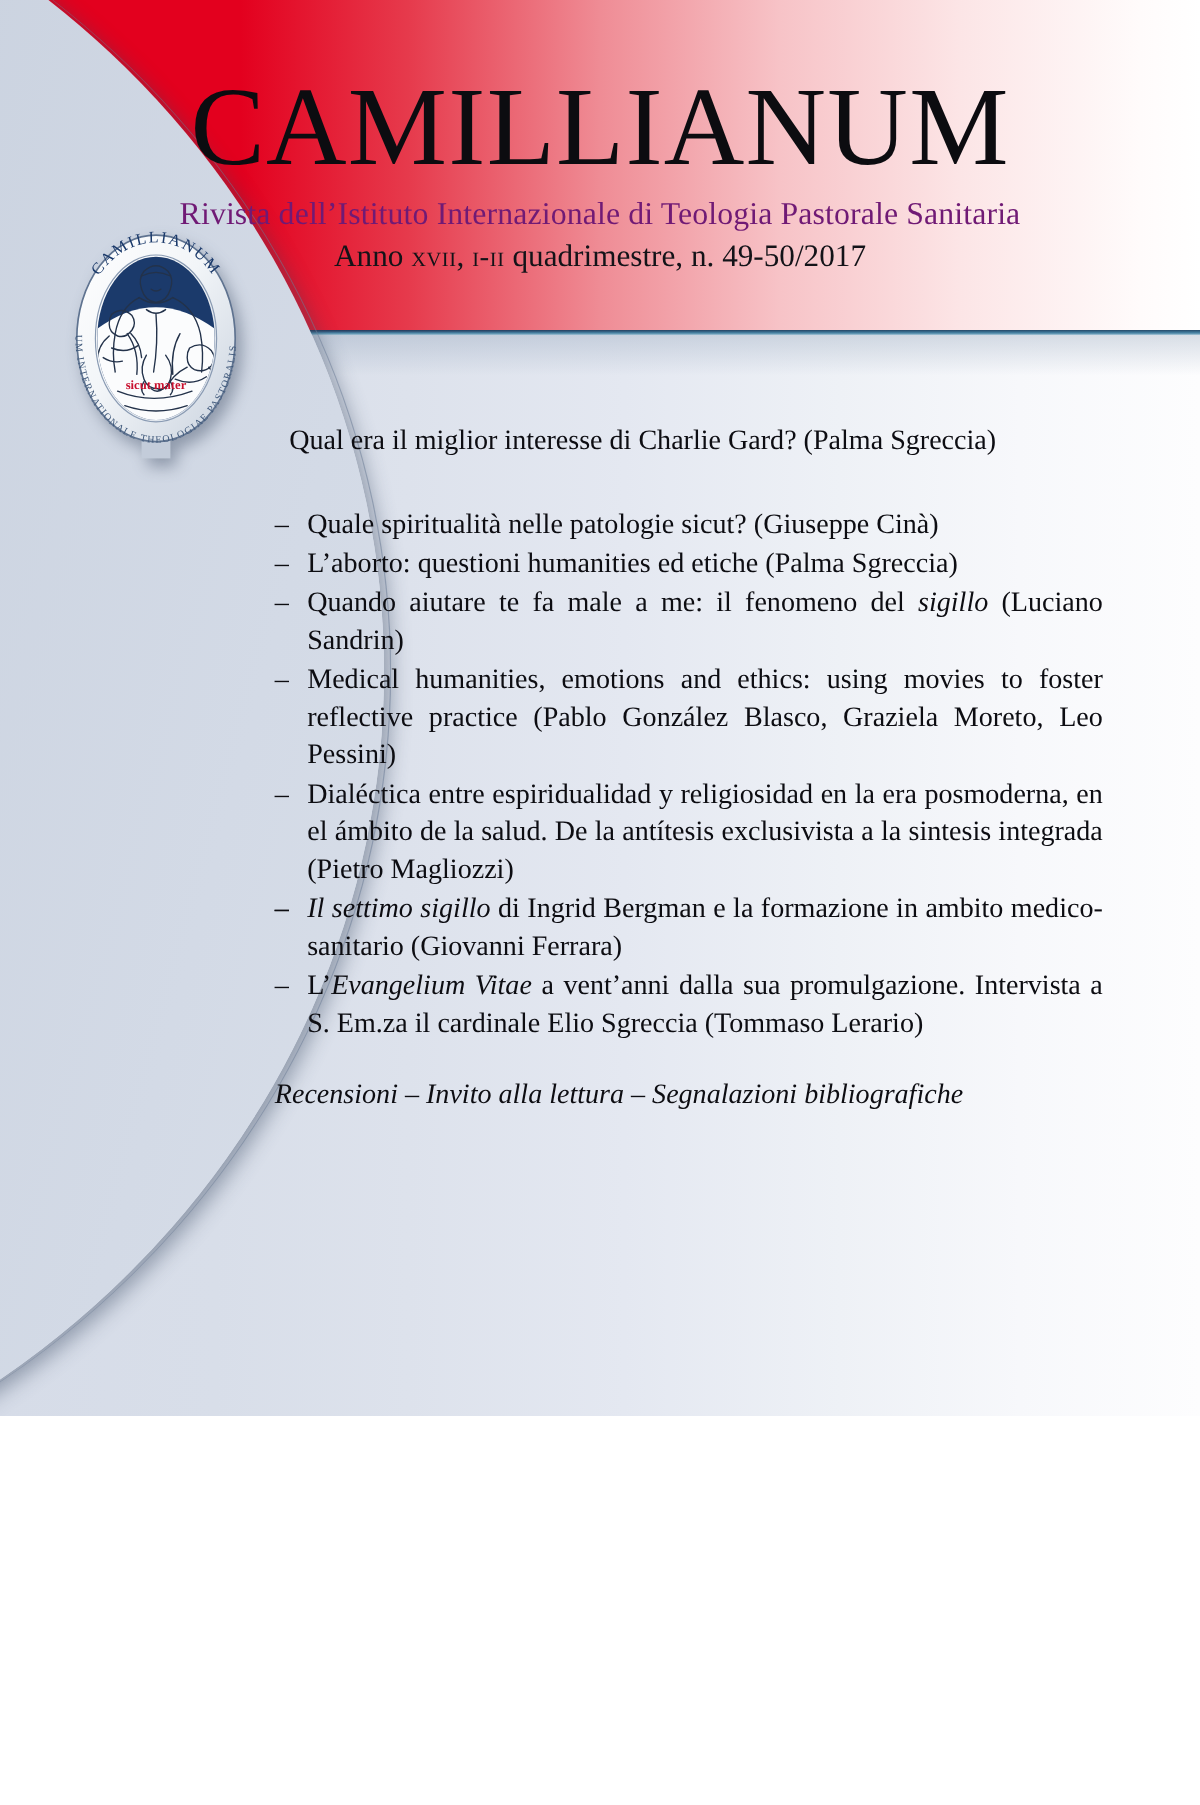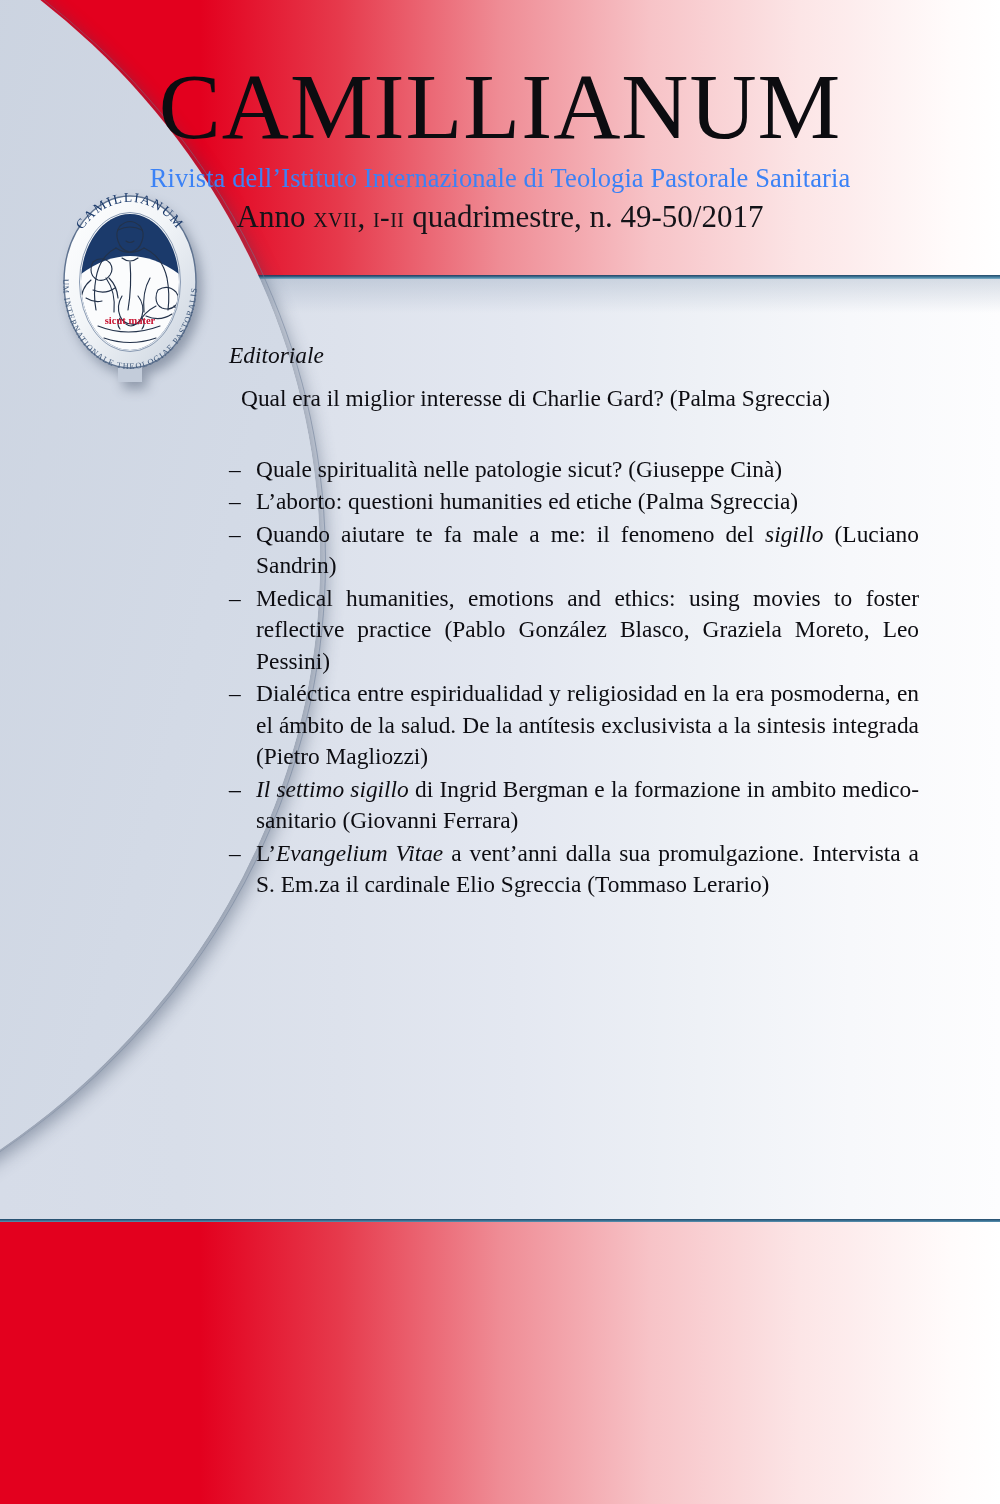--- a/index.html
+++ b/index.html
@@ -7,21 +7,21 @@
     padding: 0;
     background: #ffffff;
   }
   body {
     font-family: "Liberation Serif", serif;
   }
 
   .cover {
     position: relative;
     width: 1000px;
-    height: 1504px;
+    height: 1180px;
     overflow: hidden;
     background: #ffffff;
   }
 
   
   .band-red {
     position: absolute;
     left: 0;
     width: 1000px;
     background: linear-gradient(to right,
@@ -115,26 +115,26 @@
     font-size: 93px;
     line-height: .96;
     letter-spacing: 1px;
     color: #0c0c10;
     font-weight: 400;
     font-family: "Liberation Serif", "DejaVu Serif", serif;
   }
   .journal-subtitle {
     margin: 12px 0 0 0;
     font-size: 26.5px;
-    color: #3b82f6;
+    color: #701a75;
     letter-spacing: .1px;
   }
   .journal-issue {
     margin: 5px 0 0 0;
-    font-size: 31px;
+    font-size: 26px;
     color: #131318;
   }
   .smallcaps {
     font-variant: small-caps;
     font-size: .93em;
     letter-spacing: .5px;
   }
 
   
   .emblem {
@@ -287,38 +287,38 @@
       <text font-family="Liberation Serif, serif" font-size="8.4" fill="#415a7c" letter-spacing="1.15">
         <textPath href="#arcBot" startOffset="50%" text-anchor="middle">INSTITUTUM INTERNATIONALE THEOLOGIAE PASTORALIS SANITATIS</textPath>
       </text>
 
       <text x="84" y="146" text-anchor="middle" font-family="Liberation Serif, serif" font-size="10.5" fill="#c8102e" font-weight="bold">sicut mater</text>
     </svg>
   </div>
 
   <div class="contents">
 
-    <p class="sec-head">Editoriale</p>
     <p class="plain-line">Qual era il miglior interesse di Charlie Gard? (Palma Sgreccia)</p>
 
     <div class="group-gap"></div>
 
     <ul class="toc" id="studies-list">
         <li><span class="dash">–</span><span>Quale spiritualità nelle patologie sicut? (Giuseppe Cinà)</span></li>
         <li><span class="dash">–</span><span>L’aborto: questioni humanities ed etiche (Palma Sgreccia)</span></li>
         <li><span class="dash">–</span><span>Quando aiutare te fa male a me: il fenomeno del </span><em>sigillo</em><span> (Luciano Sandrin)</span></li>
         <li><span class="dash">–</span><span>Medical humanities, emotions and ethics: using movies to foster reflective practice (Pablo González Blasco, Graziela Moreto, Leo Pessini)</span></li>
         <li><span class="dash">–</span><span>Dialéctica entre espiridualidad y religiosidad en la era posmoderna, en el ámbito de la salud. De la antítesis exclusivista a la sintesis integrada (Pietro Magliozzi)</span></li>
         <li><span class="dash">–</span></li>
         <li><span class="dash">–</span><em>Il settimo sigillo</em><span> di Ingrid Bergman e la formazione in ambito medico-sanitario (Giovanni Ferrara)</span></li>
         <li><span class="dash">–</span><span>L’</span><em>Evangelium Vitae</em><span> a vent’anni dalla sua promulgazione. Intervista a S. Em.za il cardinale Elio Sgreccia (Tommaso Lerario)</span></li>
       </ul>
 
     <div class="group-gap"></div>
 
+    <p class="footer-line">Recensioni – Invito alla lettura – Segnalazioni bibliografiche</p>
   </div>
 
   <div class="pub-logo">
     <svg viewBox="0 0 140 142" xmlns="http://www.w3.org/2000/svg">
 
       <g fill="#101014">
         <path d="M63 14 L76 14 L112 116 L97 116 L87 86 L50 86 L40 116 L25 116 Z
                  M54 75 L83 75 L68.5 32 Z"></path>
         <rect x="16" y="116" width="38" height="9" rx="2"></rect>
         <rect x="86" y="116" width="38" height="9" rx="2"></rect>

